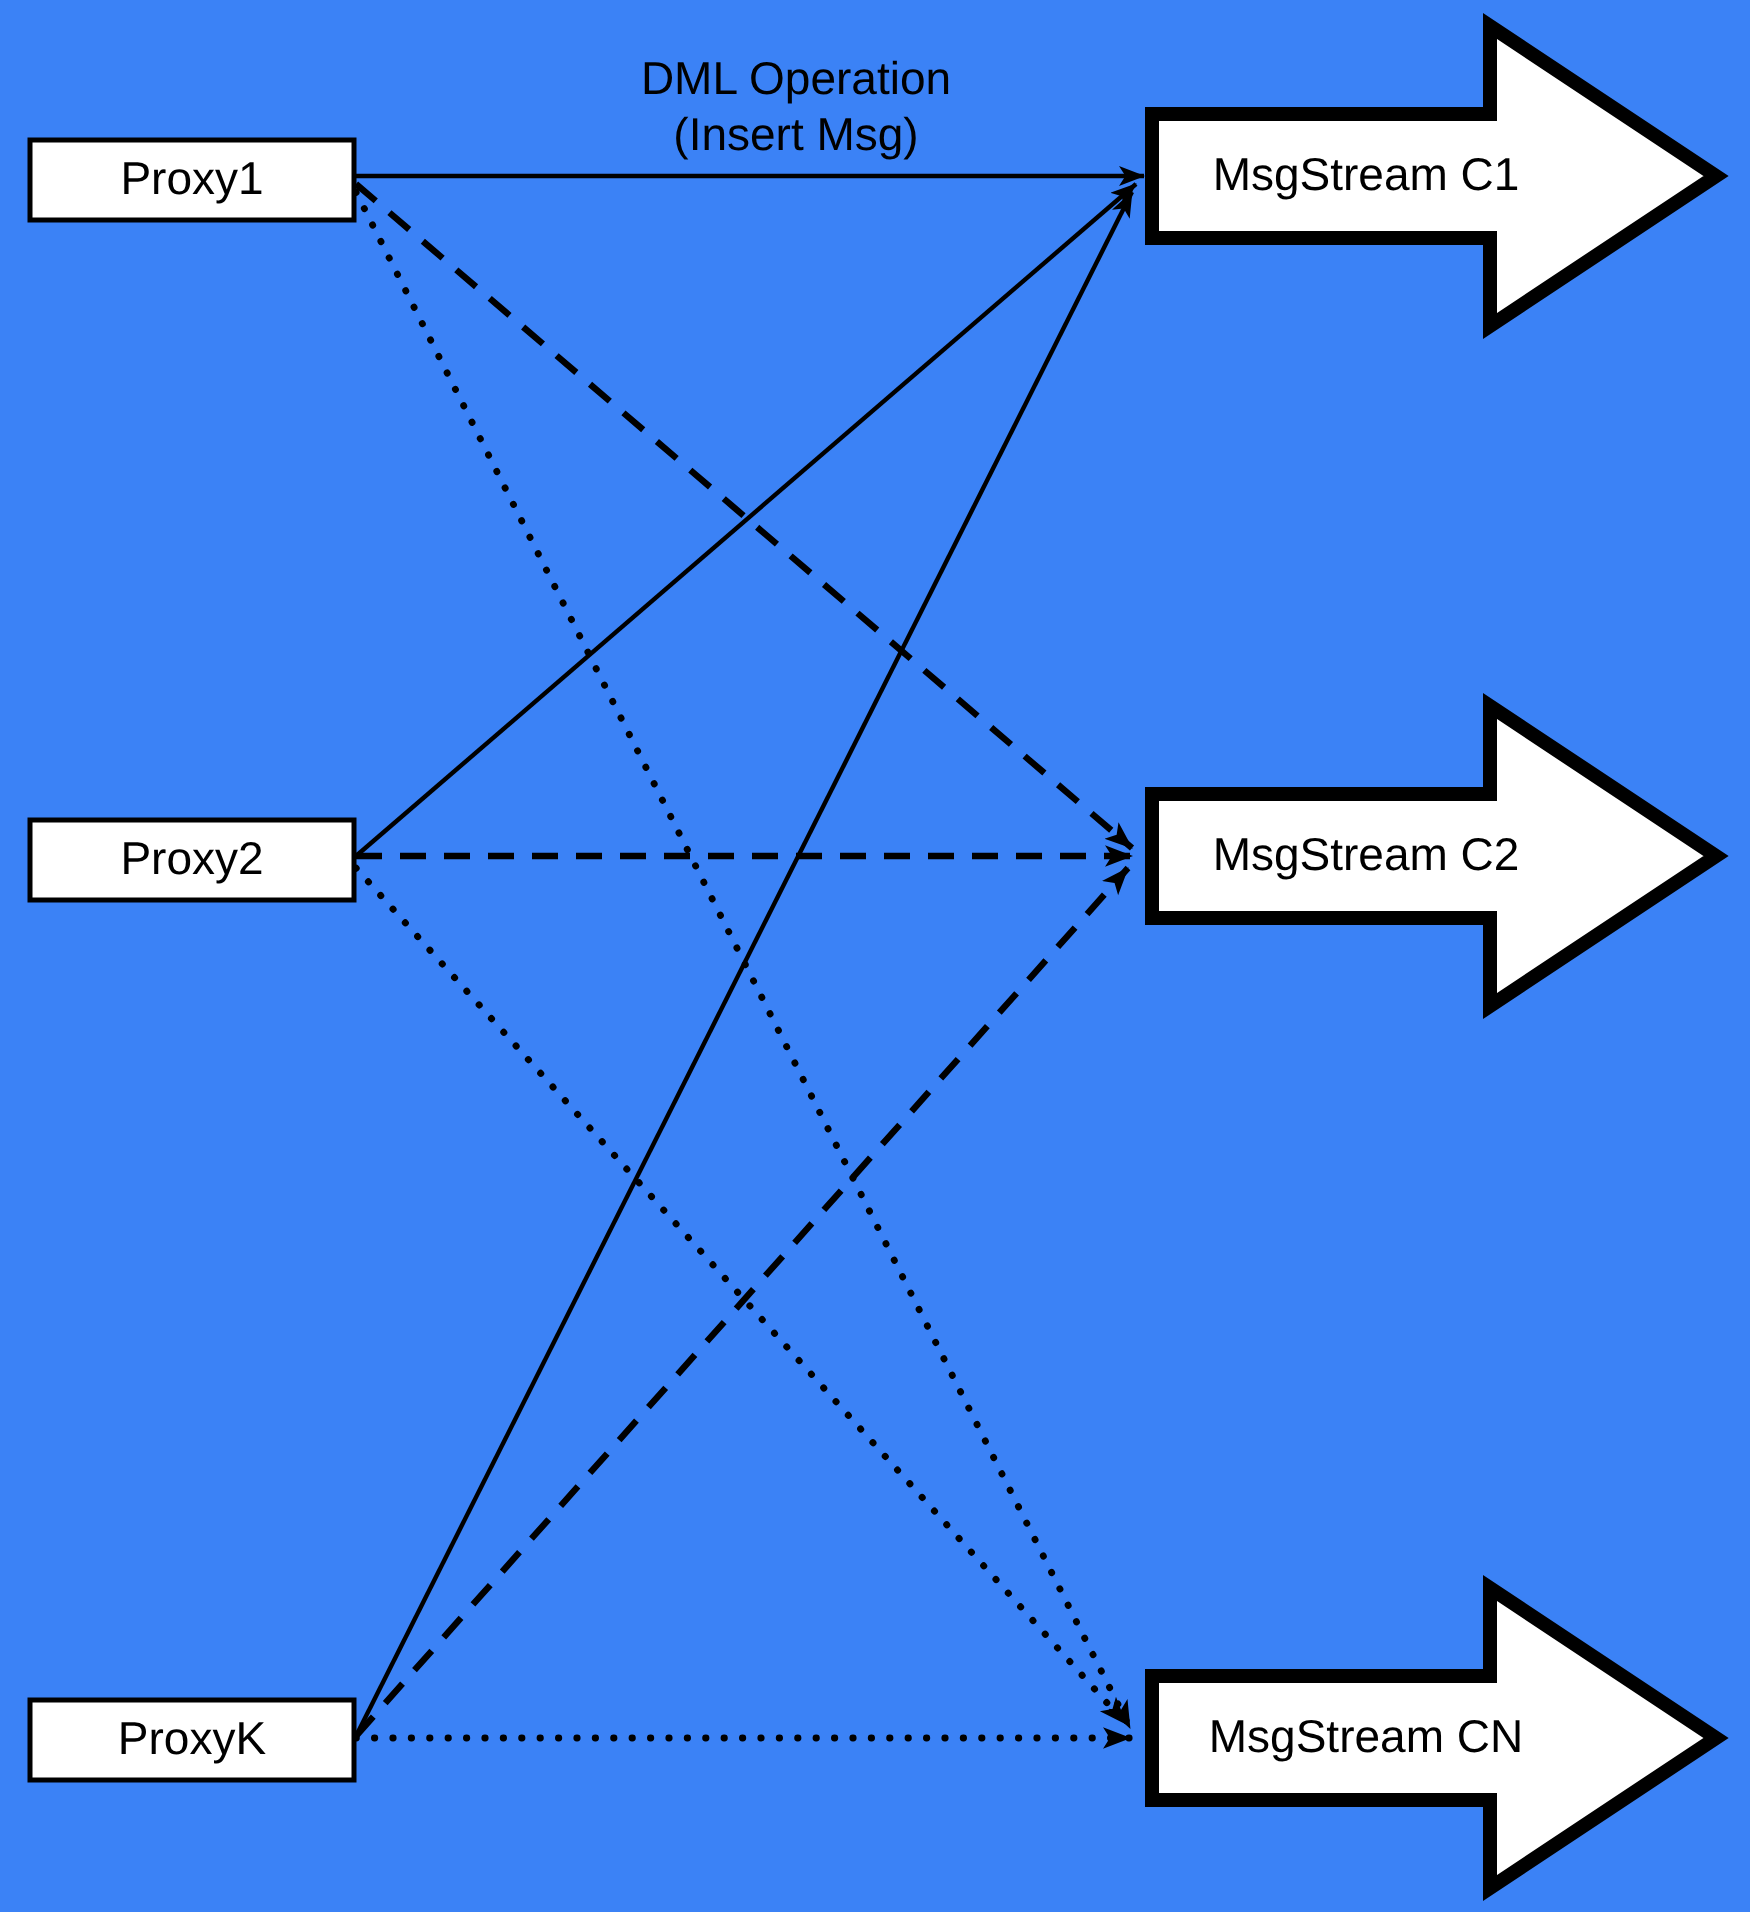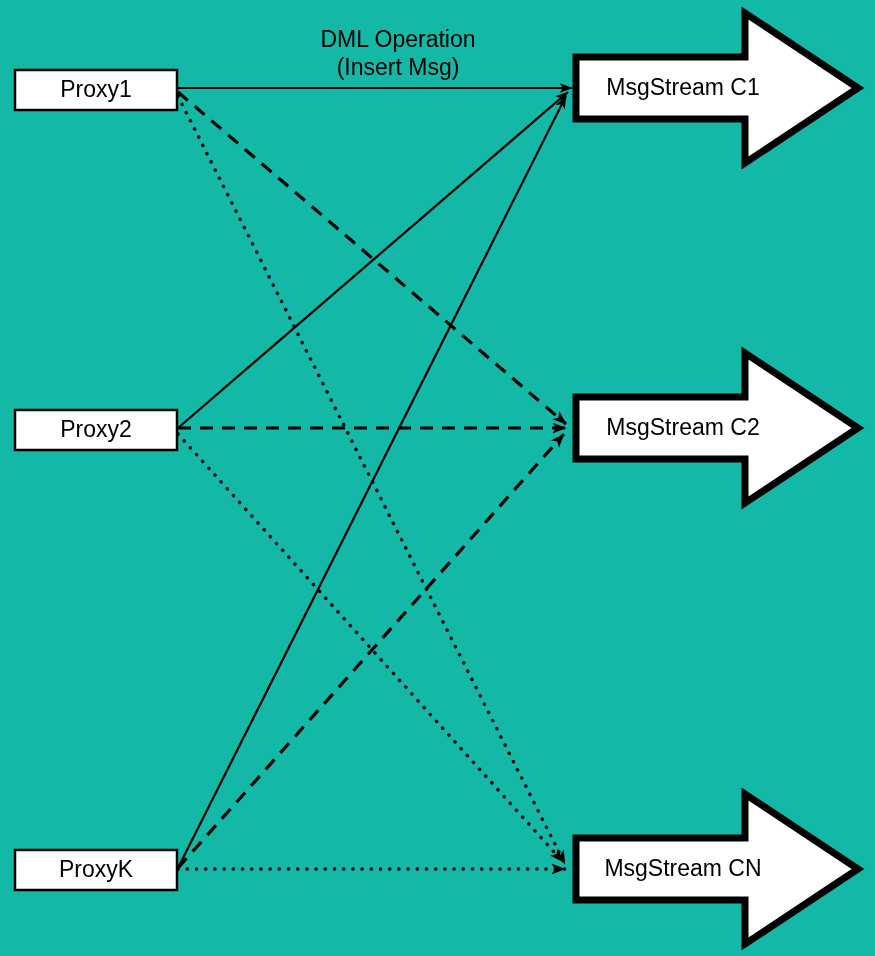--- a/index.html
+++ b/index.html
@@ -10,21 +10,21 @@
   body {
     width: 875px;
     height: 956px;
     font-family: "Liberation Sans", sans-serif;
     overflow: hidden;
   }
   #diagram-root {
     position: relative;
     width: 875px;
     height: 956px;
-    background: #14b8a6;
+    background: #3b82f6;
   }
   #diagram-svg {
     position: absolute;
     top: 0;
     left: 0;
     width: 875px;
     height: 956px;
     display: block;
   }
   .node-label {

